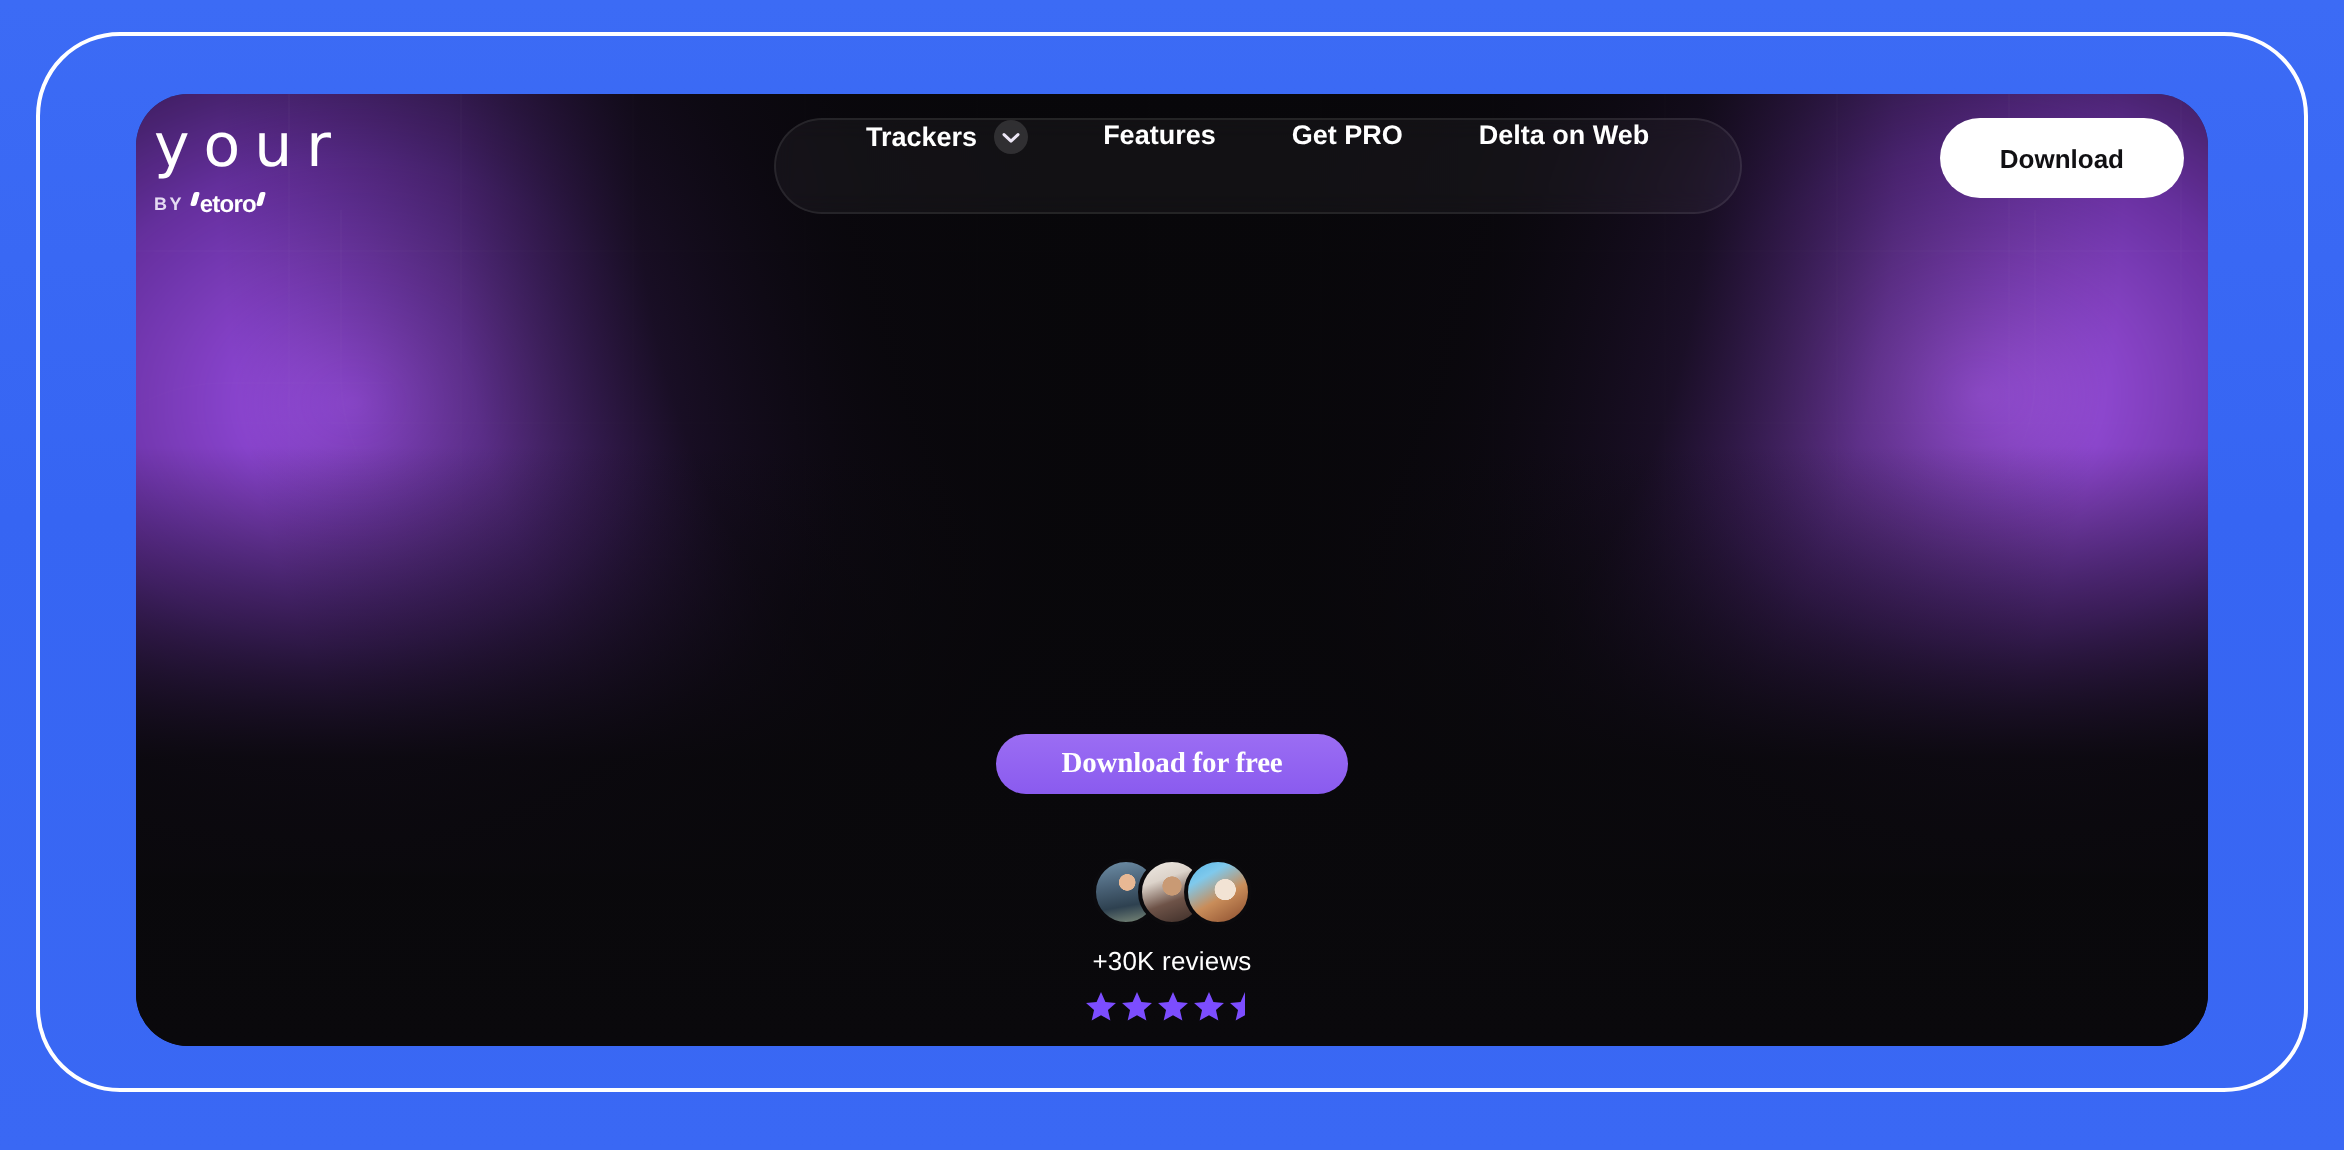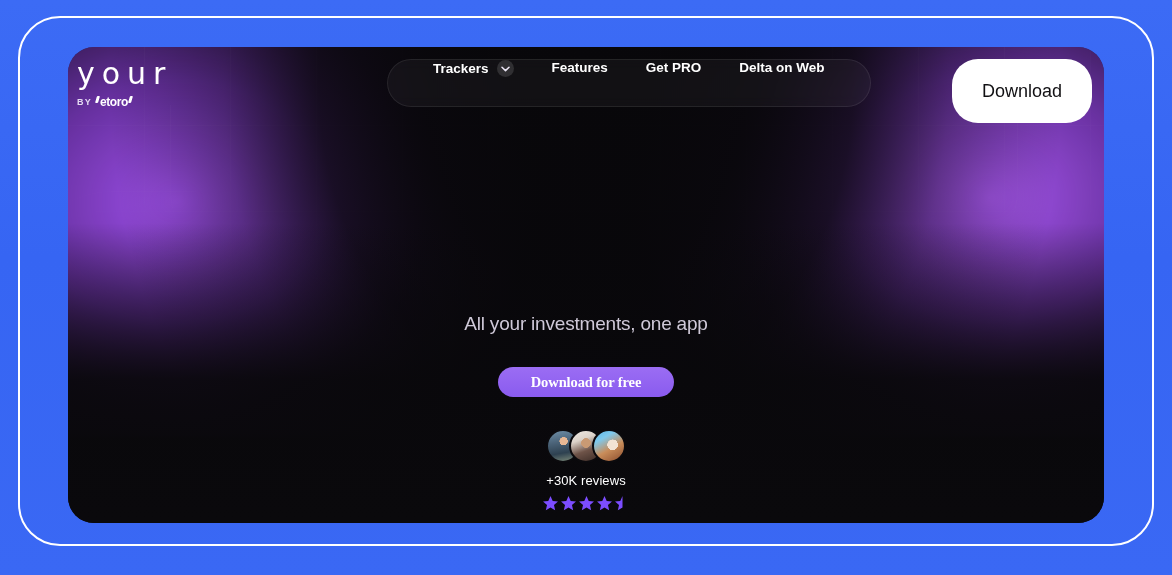--- a/index.html
+++ b/index.html
@@ -175,26 +175,26 @@
     width:17px;height:17px;border-radius:50%;
     background:rgba(255,255,255,0.13);
     display:flex;align-items:center;justify-content:center;
   }
   .chev-badge svg{ display:block; }
 
   
   .btn-download{
     position:absolute;
     right:12px; top:12px;
-    height:64px;
+    height:40px;
     padding:0 30px;
     border-radius:26px;
     background:#FFFFFF;
     color:#111013;
-    font-size:18px; font-weight:400;
+    font-size:13px; font-weight:700;
     display:flex;align-items:center;justify-content:center;
     border:none; cursor:pointer;
     font-family:"Liberation Sans", sans-serif;
   }
 
   
   .headline{
     position:absolute;
     left:0; right:0; top:98px;
     text-align:center;
@@ -344,21 +344,20 @@
         <span>Get PRO</span>
       </div>
       <div class="nav-item">
         <span>Delta on Web</span>
       </div>
     </nav>
 
     <button class="btn-download">Download</button>
 
 
-    <p class="subtitle">All your investments, one app</p>
 
     <div class="cta-wrap">
       <button class="btn-cta">Download for free</button>
     </div>
 
     <div class="social">
       <div class="avatars">
         <div class="avatar av1"></div>
         <div class="avatar av2"></div>
         <div class="avatar av3"></div>

